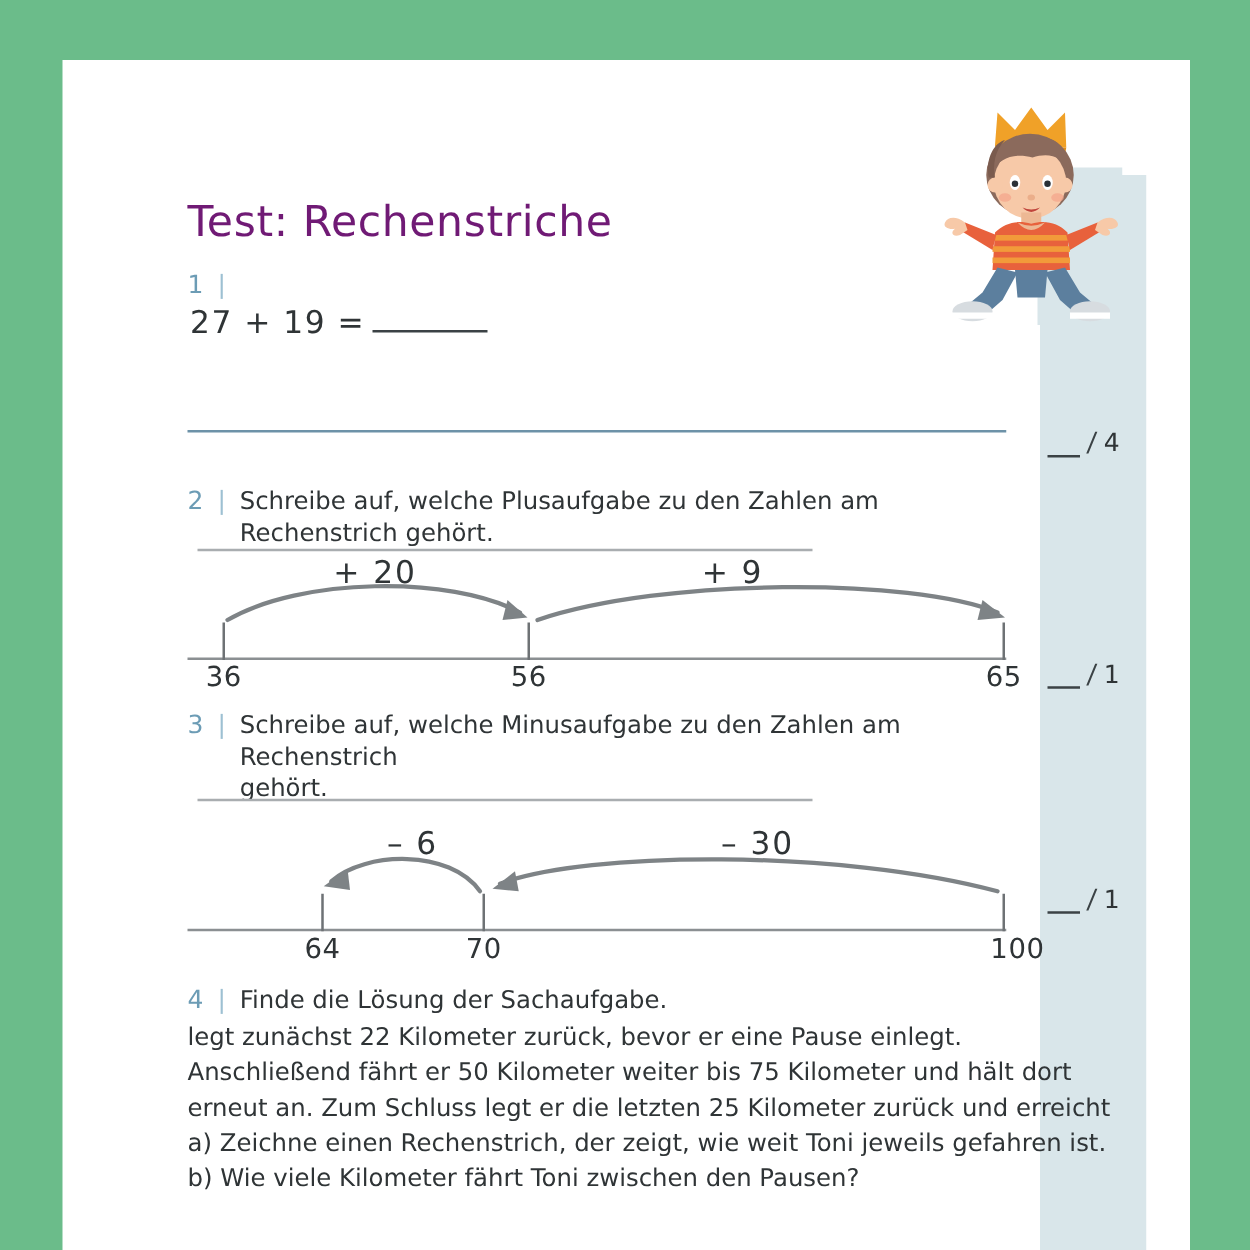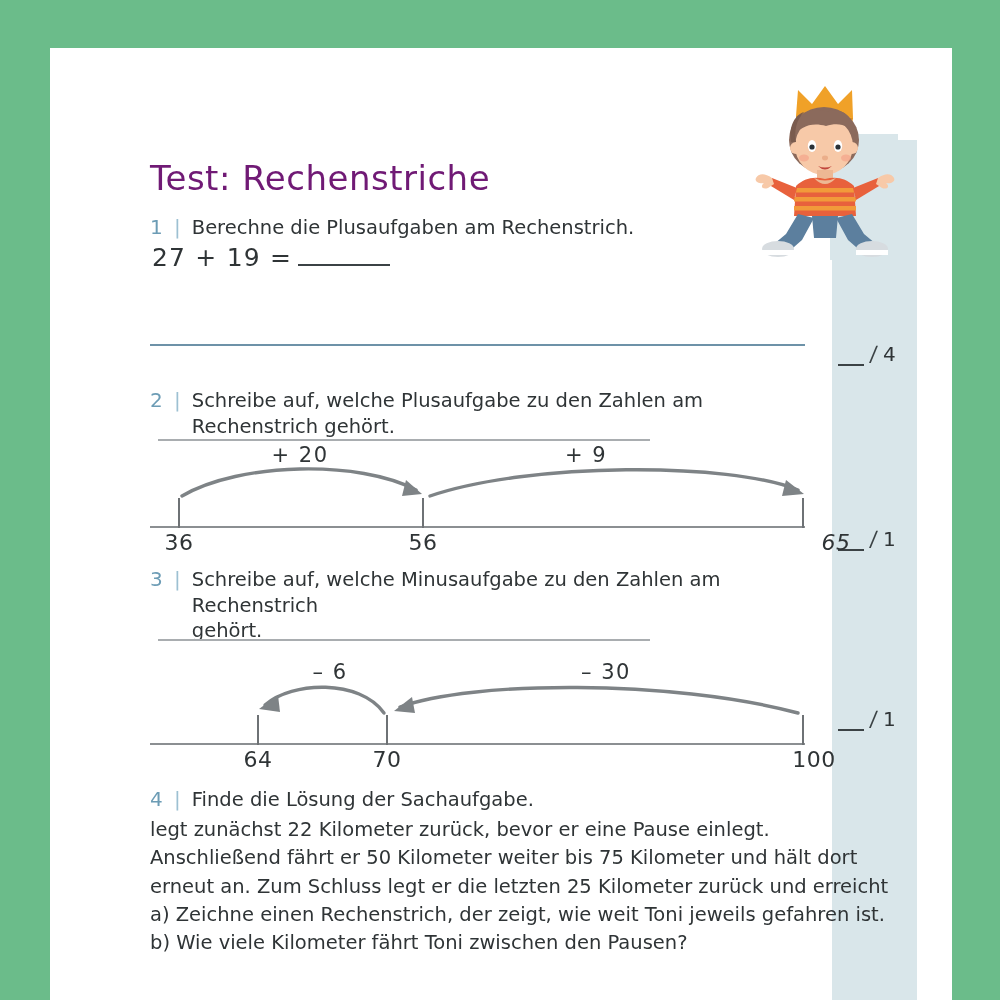--- a/index.html
+++ b/index.html
@@ -91,21 +91,21 @@
     bottom:0;
   }
   .nl-label {
     position:absolute;
     font-size:22px; color:#2f3436;
     transform:translateX(-50%);
     letter-spacing:.5px;
   }
   .nl-oplabel {
     position:absolute;
-    font-size:21px; color:#2f3436;
+    font-size:25px; color:#2f3436;
     transform:translateX(-50%);
     letter-spacing:1.5px;
   }
   .nl-svg { position:absolute; left:0; top:0; overflow:visible; }
 
   
   .story {
     position:absolute;
     left:150px;
     width:672px;
@@ -190,21 +190,20 @@
     <ellipse cx="120" cy="167" rx="16" ry="8" fill="#D7DCE0"></ellipse>
     <path d="M10 168 L42 168 L42 173 L10 173 Z" fill="#ffffff"></path>
     <path d="M104 168 L136 168 L136 173 L104 173 Z" fill="#ffffff"></path>
   </svg>
 
   <div class="title">Test: Rechenstriche</div>
 
   <div class="q-row" style="left:150px; top:215px; width:660px;">
     <span class="q-num">1</span>
     <span class="q-bar">|</span>
-    <span class="q-text">Berechne die Plusaufgaben am Rechenstrich.</span>
   </div>
   <div class="eq-line" style="left:152px; top:243px;">
     <span>27 + 19 =</span><span class="eq-blank"></span>
   </div>
 
   <div class="sep-blue" style="left:150px; top:344px; width:655px;"></div>
 
   <div class="q-row" style="left:150px; top:388px; width:680px;">
     <span class="q-num">2</span>
     <span class="q-bar">|</span>
@@ -224,21 +223,21 @@
       <path d="M256 32 L272 46 L252 48 Z" fill="#7e8386"></path>
       <path d="M280 48 C380 14 580 14 648 42" stroke="#7e8386" stroke-width="3.4" fill="none" stroke-linecap="round"></path>
       <path d="M636 32 L654 46 L632 48 Z" fill="#7e8386"></path>
     </svg>
 
     <div class="nl-oplabel" style="left:150px; top:-5px;">+ 20</div>
     <div class="nl-oplabel" style="left:436px; top:-5px;">+ 9</div>
 
     <div class="nl-label" style="left:29px;  top:82px;">36</div>
     <div class="nl-label" style="left:273px; top:82px;">56</div>
-    <div class="nl-label" style="left:686px; top:82px;font-style:italic;">65</div>
+    <div class="nl-label" style="left:653px; top:82px;">65</div>
   </div>
 
   <div class="q-row" style="left:150px; top:567px; width:680px;">
     <span class="q-num">3</span>
     <span class="q-bar">|</span>
     <span class="q-text">
       <span>Schreibe auf, welche Minusaufgabe zu den Zahlen am Rechenstrich</span><br>
       <span>gehört.</span>
     </span>
   </div>

